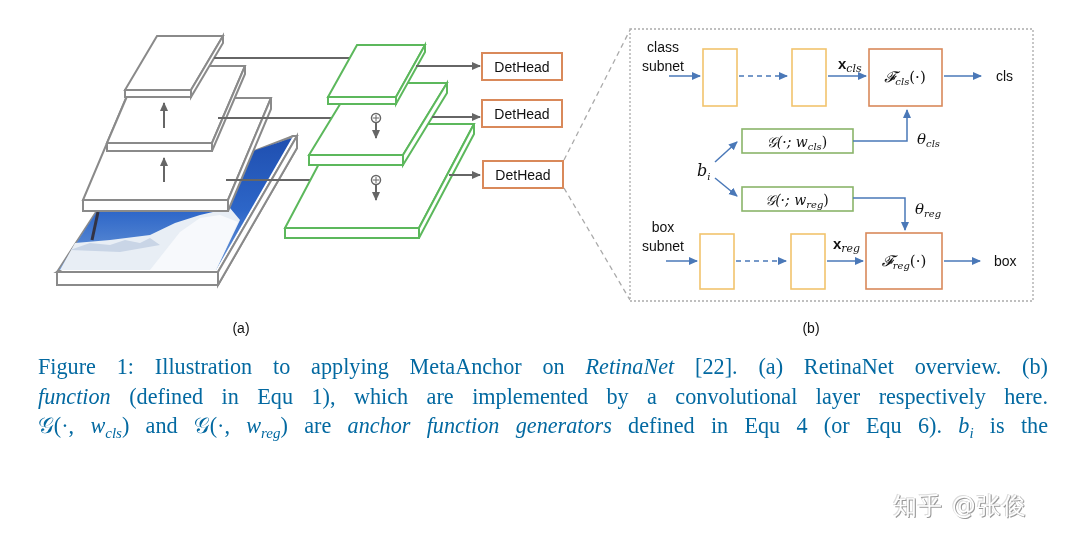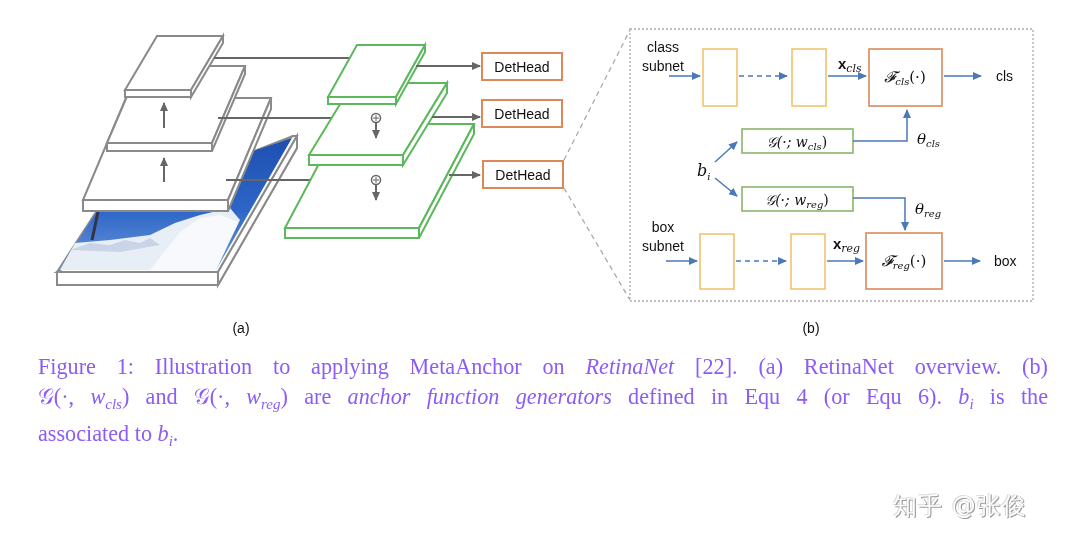--- a/index.html
+++ b/index.html
@@ -2,21 +2,21 @@
 <html><head>
 <meta charset="utf-8">
 <style>
   html, body { margin:0; padding:0; background:#ffffff; }
   body { width:1080px; height:553px; position:relative; overflow:hidden; font-family:"Liberation Sans", sans-serif; }
   #fig { position:absolute; left:0; top:0; }
   .svgtxt { font-family:"Liberation Sans", sans-serif; fill:#111; }
   .mtxt { font-family:"DejaVu Serif", serif; font-style:italic; fill:#111; }
   .caption {
     position:absolute; left:38px; top:352px; width:1010px;
-    font-family:"Liberation Serif", serif; font-size:22.2px; line-height:29.5px; color:#8b5cf6;
+    font-family:"Liberation Serif", serif; font-size:22.2px; line-height:29.5px; color:#0369a1;
     text-align:justify;
   }
   .caption .line { display:block; text-align:justify; text-align-last:justify; white-space:nowrap; }
   .caption .line.last { text-align-last:left; }
   .caption i { font-style:italic; }
   .watermark {
     position:absolute; left:893px; top:490px;
     font-family:"DejaVu Sans", sans-serif; font-size:24px; color:#ffffff;
     text-shadow: 1px 1px 0 #9a9a9a, -1px -1px 0 #dcdcdc, 1px 0 0 #b0b0b0;
     letter-spacing:1px;
@@ -169,17 +169,17 @@
     <text x="904" y="266" text-anchor="middle" class="mtxt" font-size="15"><tspan>𝓕</tspan><tspan font-size="10" dy="3">reg</tspan><tspan font-style="normal" dy="-3">(·)</tspan></text>
     <line x1="944" y1="261" x2="980" y2="261" stroke="#4a78b8" stroke-width="1.5" marker-end="url(#ah-blue)"></line>
     <text x="994" y="266" class="svgtxt" font-size="14">box</text>
 
     <text x="811" y="333" text-anchor="middle" class="svgtxt" font-size="14">(b)</text>
   </g>
 </svg>
 
 <div class="caption" id="caption">
     <span class="line">Figure 1: Illustration to applying MetaAnchor on <i>RetinaNet</i> [22].  (a) RetinaNet overview.  (b)</span>
+    <span class="line"><i>function</i> (defined in Equ 1), which are implemented by a convolutional layer respectively here.</span>
     <span class="line">𝒢(·, <i>w</i><sub style="font-style: italic; font-size: 15px;">cls</sub>) and 𝒢(·, <i>w</i><sub style="font-style: italic; font-size: 15px;">reg</sub>) are <i>anchor function generators</i> defined in Equ 4 (or Equ 6).  <i>b</i><sub style="font-style: italic; font-size: 15px;">i</sub> is the</span>
-    <span class="line last">associated to <i>b</i><sub style="font-style: italic; font-size: 15px;">i</sub>.</span>
   </div>
 
 <div class="watermark">知乎 @张俊</div>
 
 </body></html>

